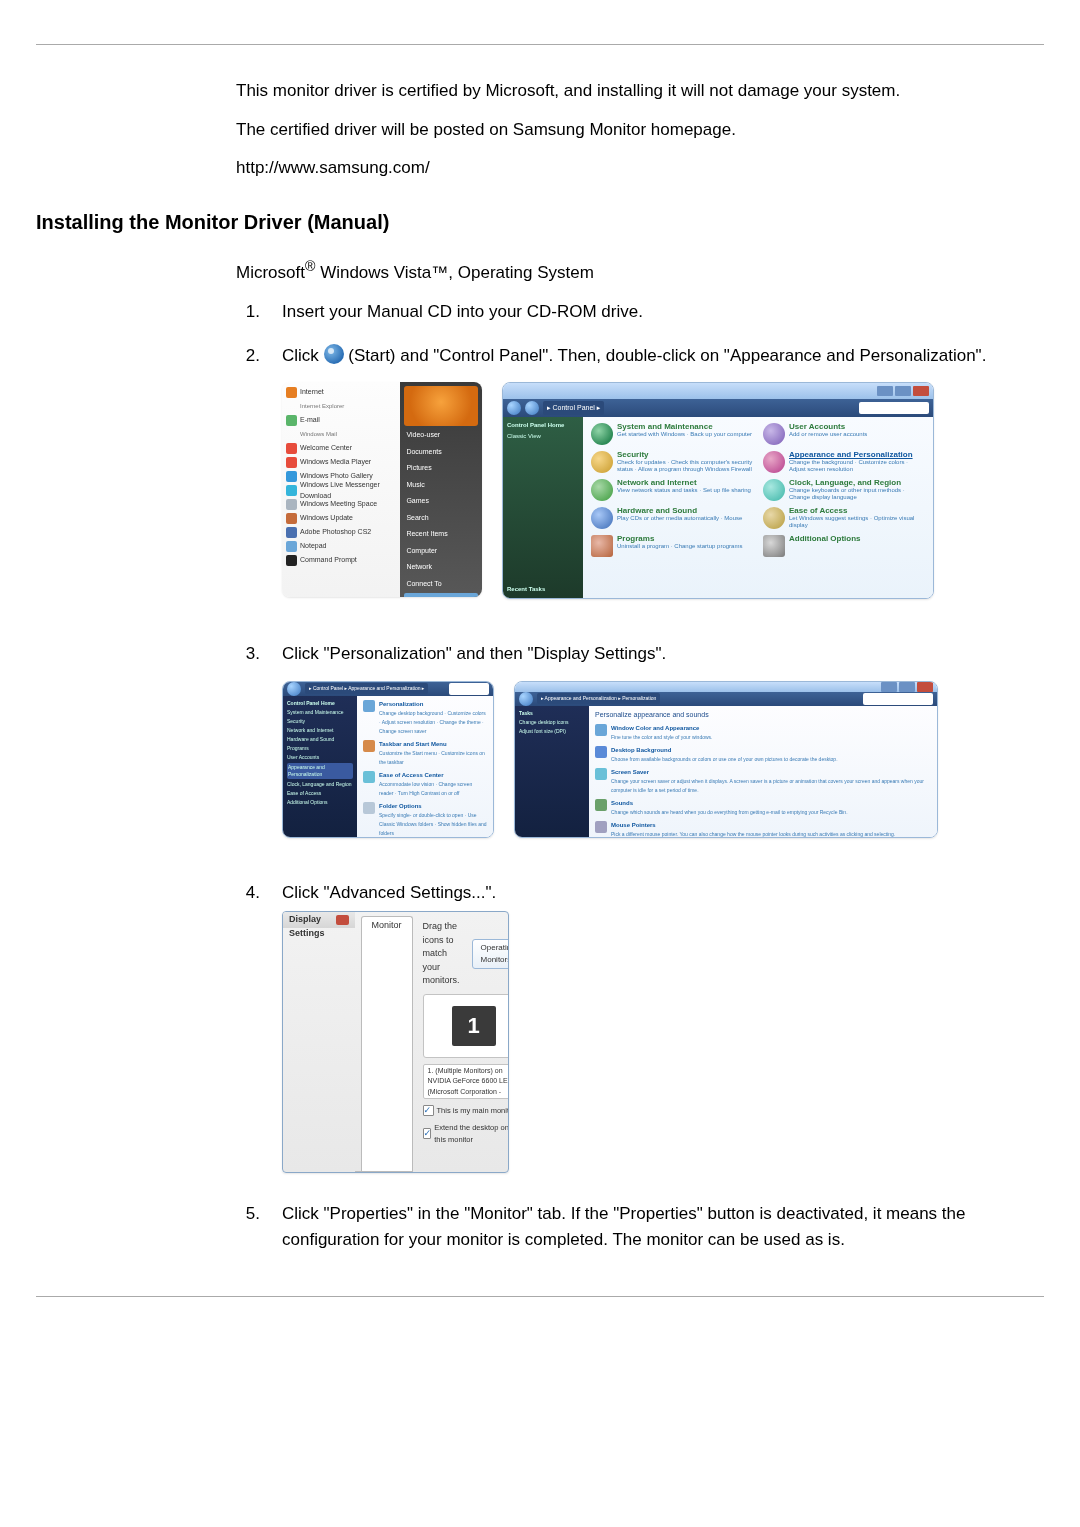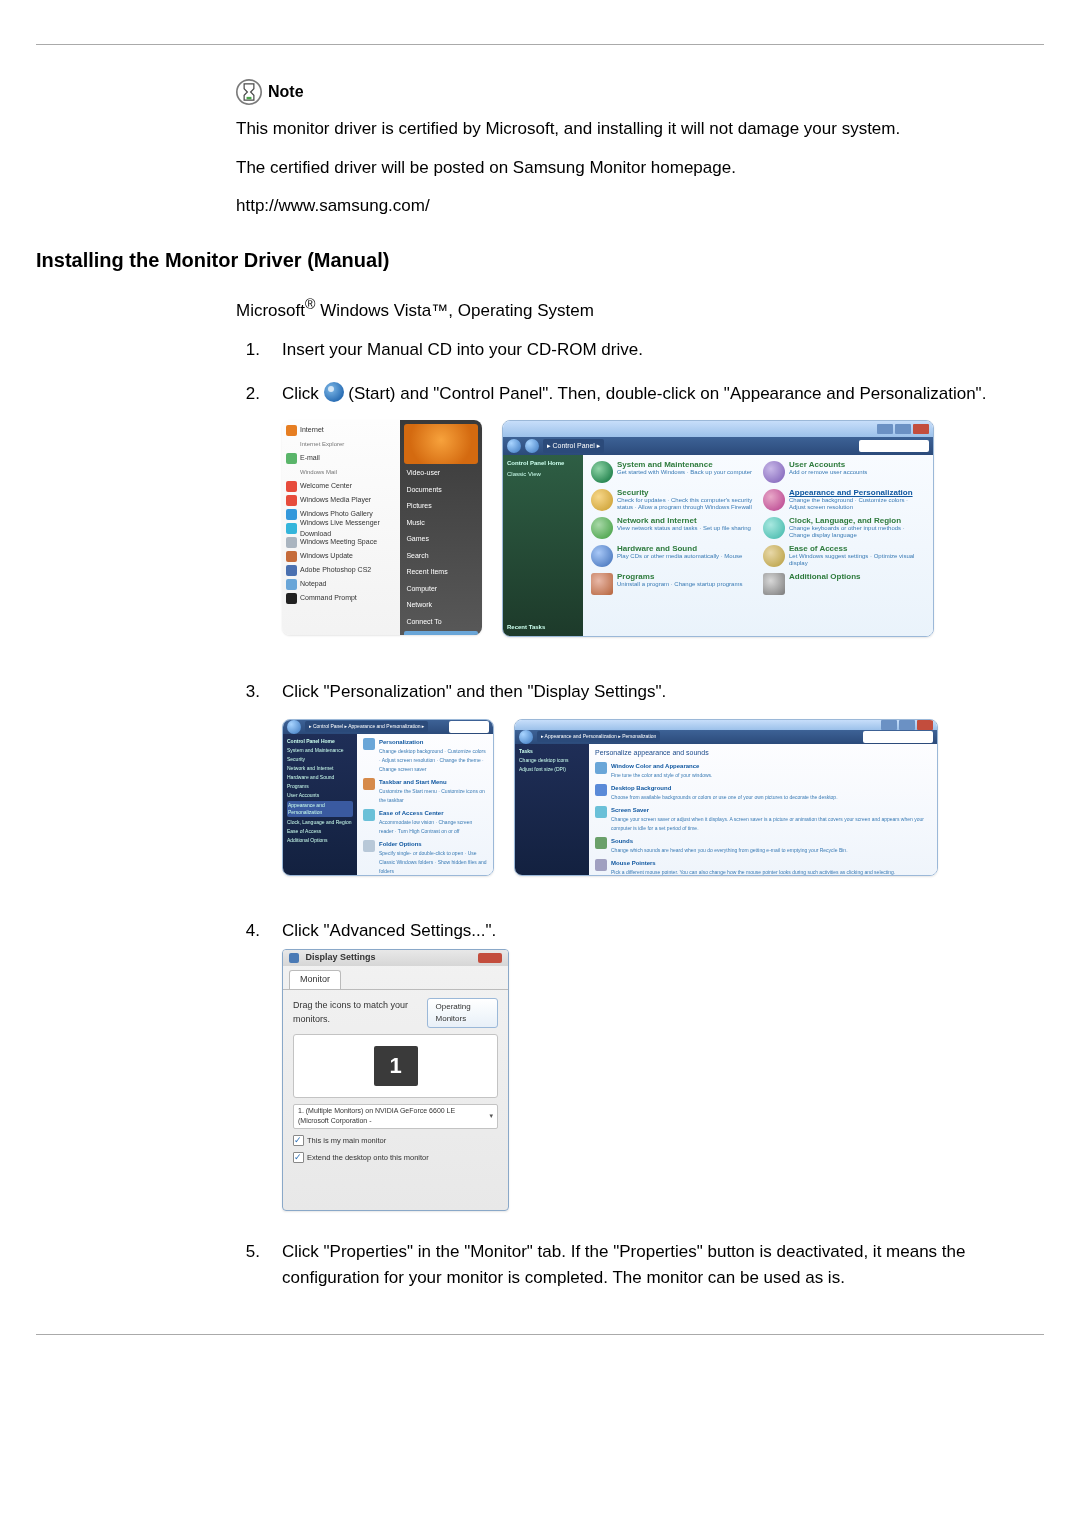--- a/index.html
+++ b/index.html
@@ -313,21 +313,21 @@
     flex-direction: column;
   }
   
   .shot-disp {
     width: 225px;
     height: 260px;
     border: 1px solid #8aa8c8;
     border-radius: 4px;
     background: linear-gradient(#f2f2f2, #e8e8e8);
     display: flex;
-    flex-direction: column;
+    flex-direction: row;
     font-size: 9px;
     color: #333;
     margin: 6px 0 10px 0;
   }
   .disp-title {
     height: 16px;
     background: linear-gradient(#e8e8e8, #d6d6d6);
     display: flex;
     align-items: center;
     padding: 0 6px;
@@ -459,30 +459,20 @@
   }
 </style>
 </head>
 <body>
 
 <div class="page">
 
   <hr class="rule">
 
   <div class="indent-block">
-    <div class="note-row">
-      <span class="note-icon">
-        <svg viewBox="0 0 32 32">
-          <circle cx="16" cy="16" r="15" fill="#fff" stroke="#7a7a7a" stroke-width="2"></circle>
-          <path d="M10 6 L22 6 L22 12 L18 16 L22 20 L22 26 L10 26 L10 20 L14 16 L10 12 Z" fill="none" stroke="#4a4a4a" stroke-width="1.5"></path>
-          <rect x="13" y="22" width="6" height="3" fill="#4aa34a"></rect>
-        </svg>
-      </span>
-      <span class="note-label">Note</span>
-    </div>
     <p class="body">This monitor driver is certified by Microsoft, and installing it will not damage your system.</p>
     <p class="body">The certified driver will be posted on Samsung Monitor homepage.</p>
     <p class="body">http://www.samsung.com/</p>
   </div>
 
   <h3 class="section">Installing the Monitor Driver (Manual)</h3>
 
   <div class="indent-block">
     <p class="body">
       <span>Microsoft</span><sup>®</sup><span> Windows Vista™, Operating System</span>

